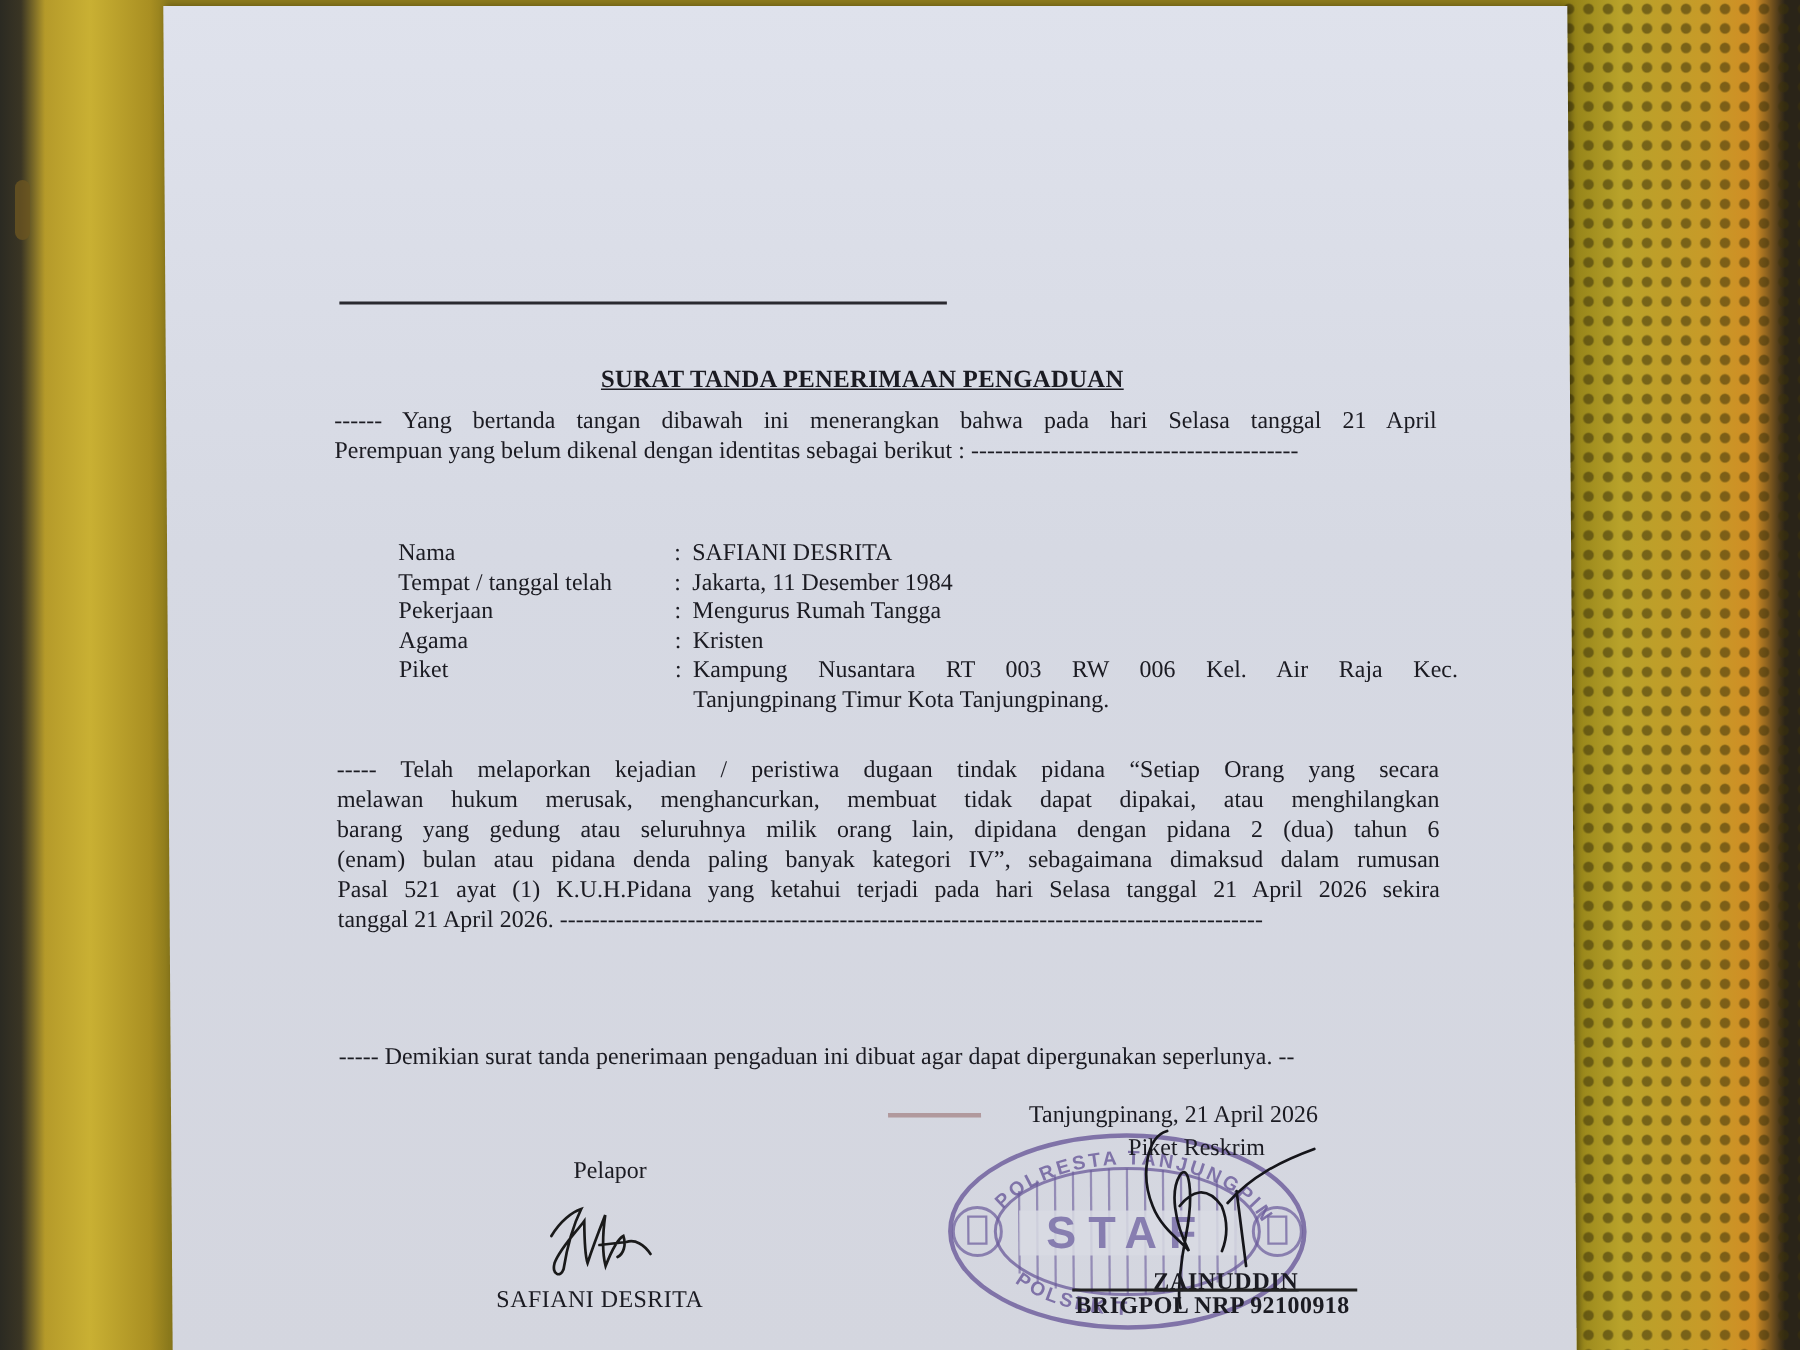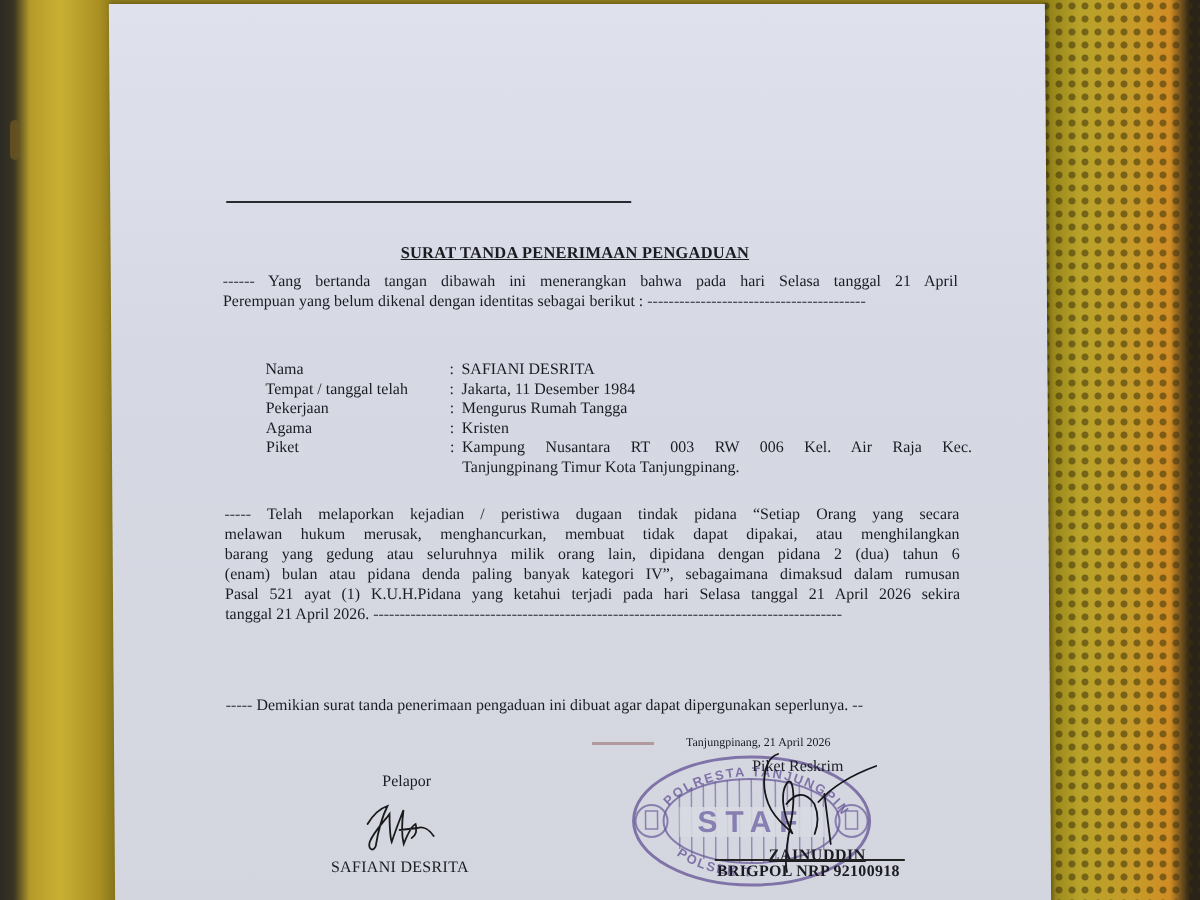--- a/index.html
+++ b/index.html
@@ -52,21 +52,21 @@
   }
   .ident .row { display: flex; }
   .ident .lbl { width: 184px; }
   .ident .colon { width: 12px; }
   .ident .val { width: 510px; }
   .ident .val .line { display: block; text-align: justify; text-align-last: justify; }
   .ident .val .line.last { text-align-last: left; }
   .pelapor { position: absolute; left: 268px; top: 768px; font-size: 16px; }
   .sig1 { position: absolute; left: 245px; top: 792px; }
   .pelapor-name { position: absolute; left: 216px; top: 854px; font-size: 16px; letter-spacing: 0.3px; }
-  .place-date { position: absolute; left: 572px; top: 731px; font-size: 12px; }
+  .place-date { position: absolute; left: 572px; top: 731px; font-size: 16px; }
   .piket { position: absolute; left: 638px; top: 753px; font-size: 16px; }
   .stamp { position: absolute; left: 515px; top: 745px; }
   .sig2 { position: absolute; left: 620px; top: 740px; }
   .officer-name { position: absolute; left: 654px; top: 842px; font-size: 16px; font-weight: bold; letter-spacing: 0.5px; text-decoration: underline; }
   .officer-rule { position: absolute; left: 600px; top: 855px; width: 190px; height: 1.5px; background: #222; }
   .officer-id { position: absolute; left: 602px; top: 858px; font-size: 16px; font-weight: bold; letter-spacing: 0.3px; }
   .smudge { position: absolute; left: 478px; top: 738px; width: 62px; height: 3px; background: #9a7070; opacity: .6; }
 </style>
 </head>
 <body>

